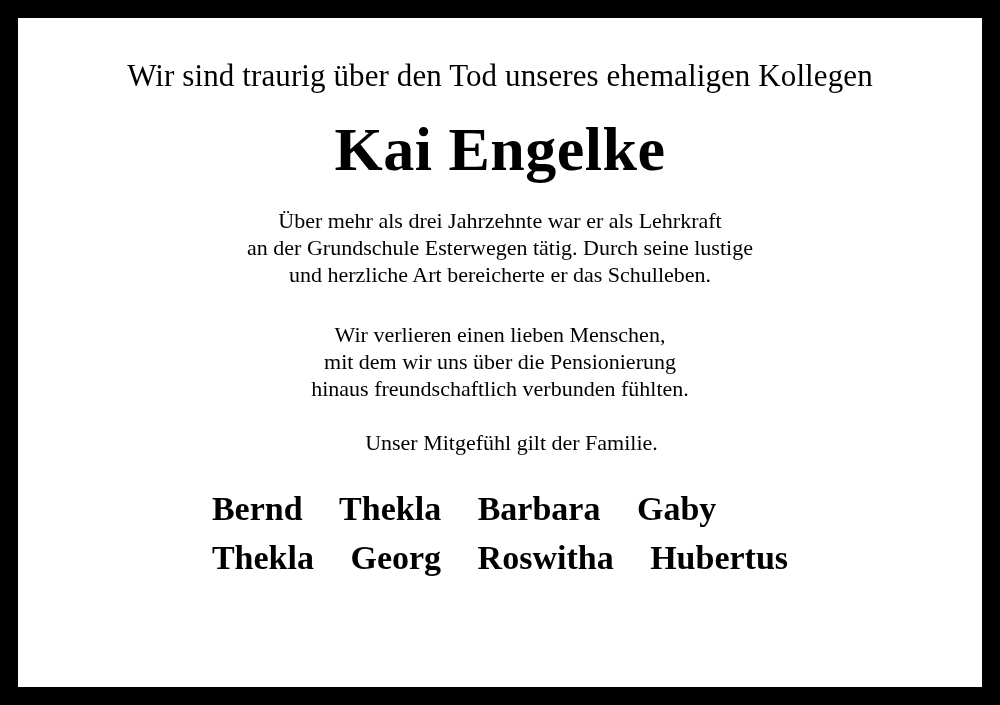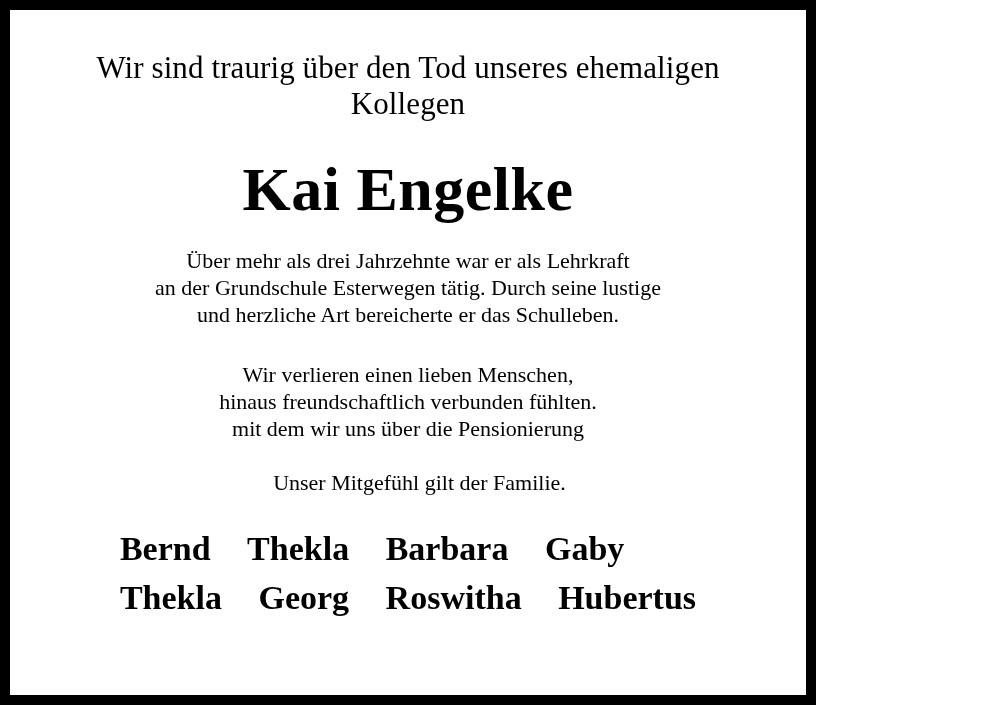--- a/index.html
+++ b/index.html
@@ -9,24 +9,24 @@
   }
   body {
     width: 1000px;
     height: 705px;
     font-family: "Liberation Serif", serif;
     color: #000000;
     overflow: hidden;
   }
   .notice-outer {
     box-sizing: border-box;
-    width: 816px;
+    width: 1000px;
     height: 705px;
     background: #000000;
-    padding: 6px;
+    padding: 14px;
   }
   .notice-inner {
     box-sizing: border-box;
     width: 100%;
     height: 100%;
     background: #ffffff;
     border: 4px solid #000000;
     padding: 26px 34px 22px 34px;
     display: flex;
     flex-direction: column;
@@ -38,21 +38,21 @@
     line-height: 1.16;
     text-align: center;
     margin-top: 14px;
     letter-spacing: 0.1px;
   }
   .deceased-name {
     font-size: 62px;
     font-weight: bold;
     text-align: center;
     letter-spacing: 0.5px;
-    margin-top: 32px;
+    margin-top: 20px;
     margin-bottom: 6px;
   }
   .para {
     font-size: 22px;
     line-height: 1.24;
     text-align: center;
     margin-top: 16px;
   }
   .para-line {
     display: block;
@@ -91,22 +91,22 @@
     <div class="deceased-name">Kai Engelke</div>
 
     <div class="para para-1">
       <span class="para-line">Über mehr als drei Jahrzehnte war er als Lehrkraft</span>
       <span class="para-line">an der Grundschule Esterwegen tätig. Durch seine lustige</span>
       <span class="para-line">und herzliche Art bereicherte er das Schulleben.</span>
     </div>
 
     <div class="para para-2">
       <span class="para-line">Wir verlieren einen lieben Menschen,</span>
+      <span class="para-line">mit dem wir uns über die Pensionierung</span>
       <span class="para-line">hinaus freundschaftlich verbunden fühlten.</span>
-      <span class="para-line">mit dem wir uns über die Pensionierung</span>
     </div>
 
     <div class="para para-3">
       <span class="para-line">Unser Mitgefühl gilt der Familie.</span>
     </div>
 
     <div class="signers">
       <span class="signers-row">
         <span class="signer">Bernd</span>
         <span class="signer">Thekla</span>

